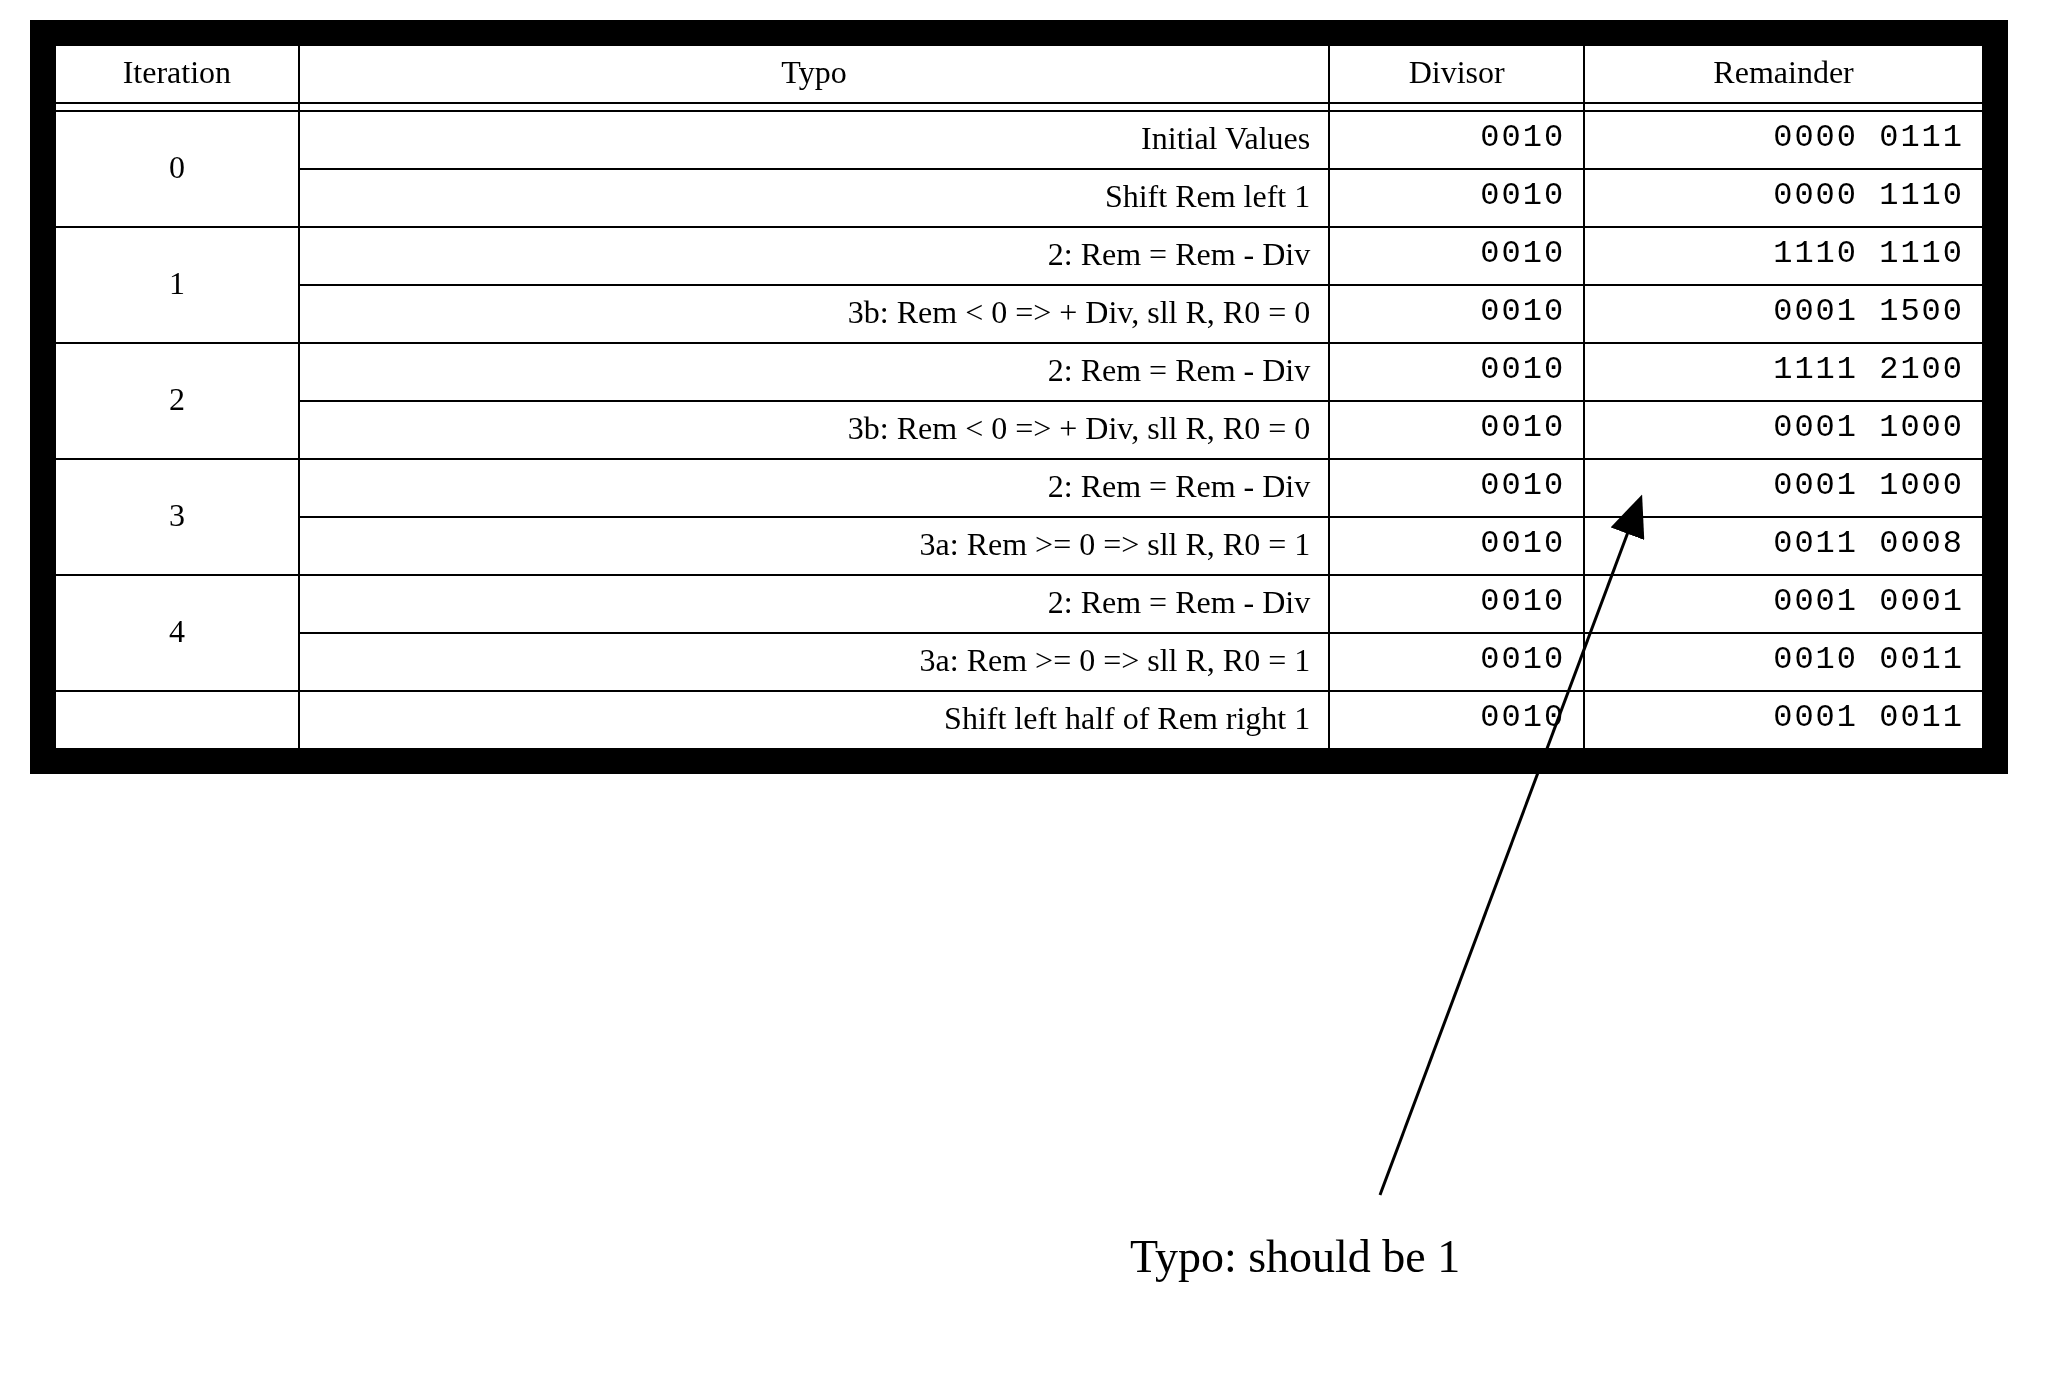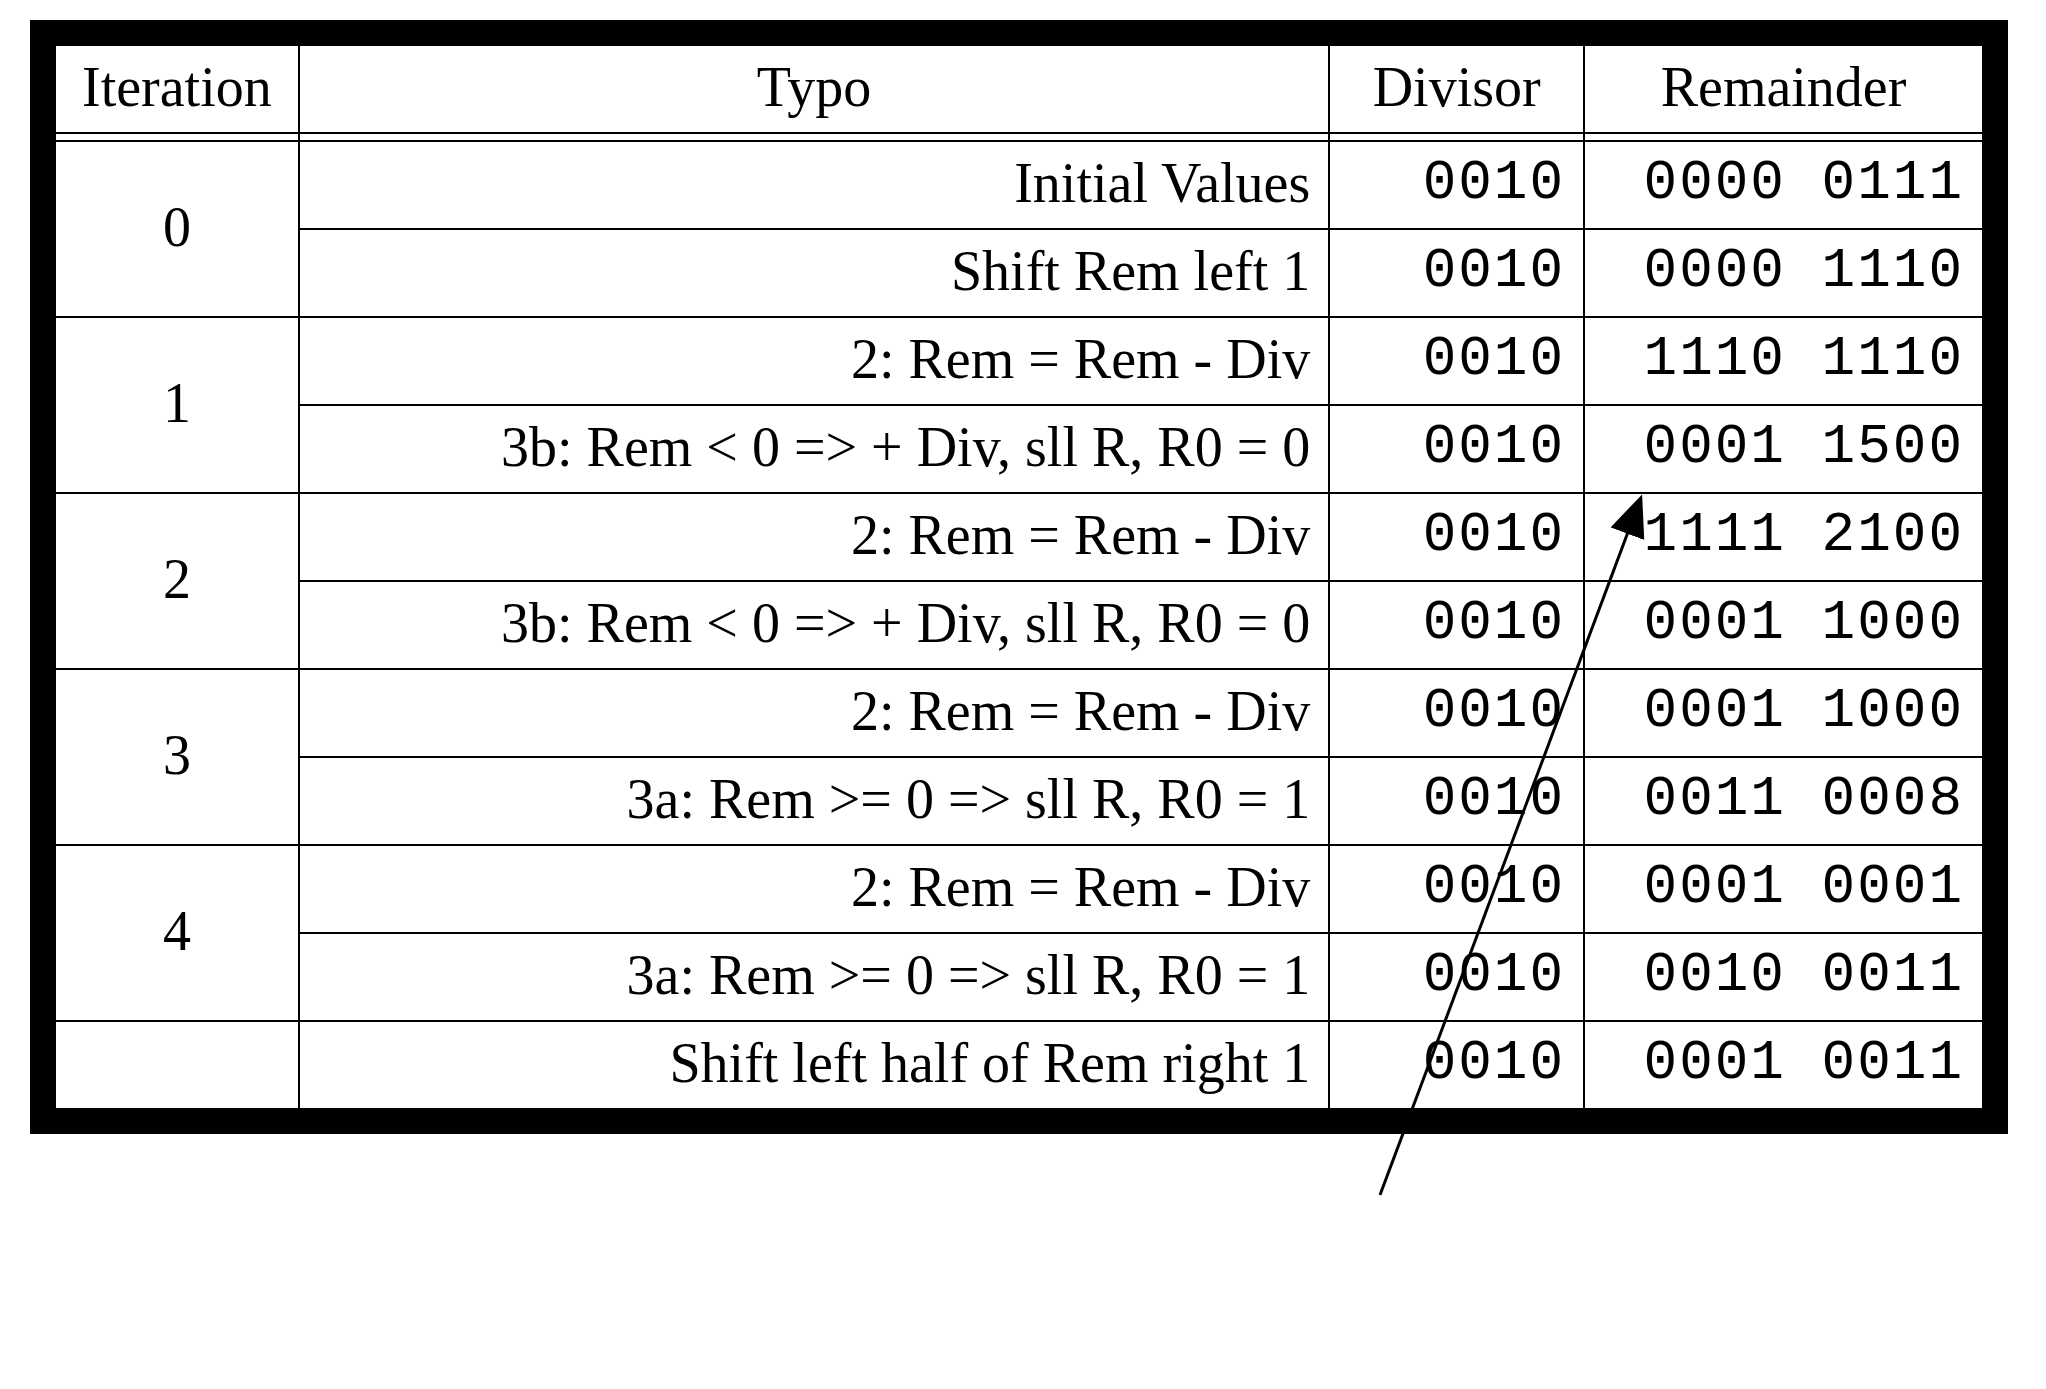--- a/index.html
+++ b/index.html
@@ -24,21 +24,21 @@
   }
   table.div-table {
     border-collapse: collapse;
     width: 100%;
     table-layout: fixed;
   }
   table.div-table th,
   table.div-table td {
     border: 2px solid #000;
     padding: 6px 18px 10px 18px;
-    font-size: 56px;
+    font-size: 32px;
     line-height: 1.25;
     white-space: nowrap;
   }
   table.div-table th {
     font-weight: normal;
     text-align: center;
   }
   
   thead tr.hdr th {
     border-bottom: 2px solid #000;
@@ -171,13 +171,14 @@
   </div>
 
   <svg class="arrow" style="left:0; top:0; width:2046px; height:1389px;">
     <defs>
       <marker id="ah" markerWidth="14" markerHeight="12" refX="12" refY="6" orient="auto">
         <path d="M0,0 L14,6 L0,12 Z" fill="#000"></path>
       </marker>
     </defs>
     <line x1="1380" y1="1195" x2="1640" y2="500" stroke="#000" stroke-width="3" marker-end="url(#ah)"></line>
   </svg>
+  <div class="annot" style="left:1130px; top:1230px;">Typo: should be 1</div>
 </div>
 
 </body></html>

